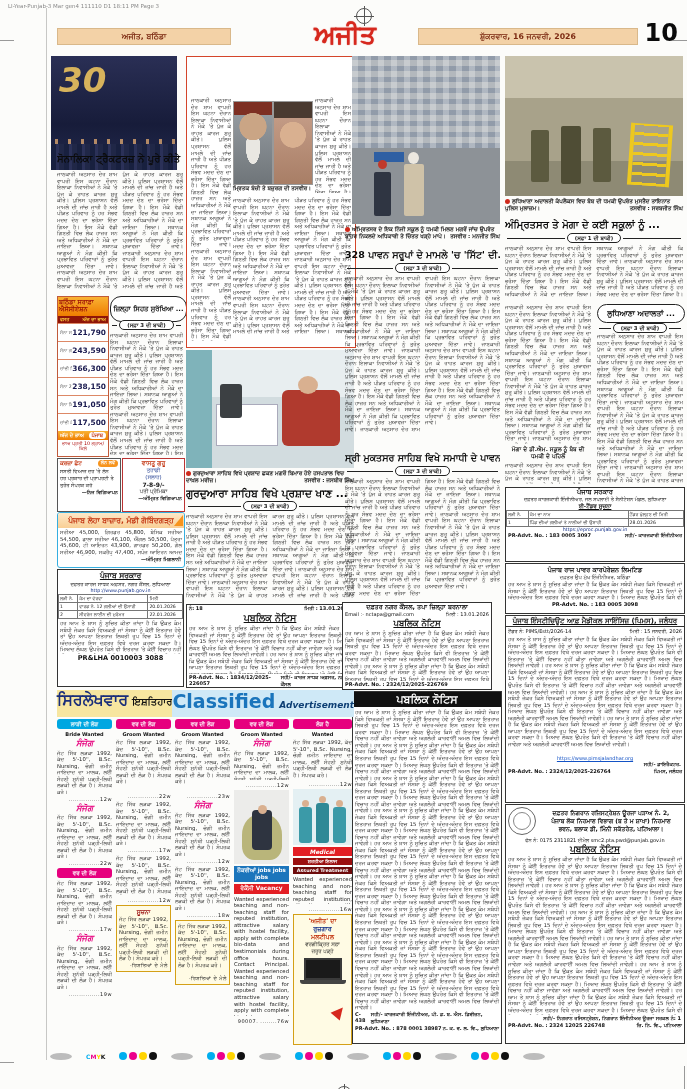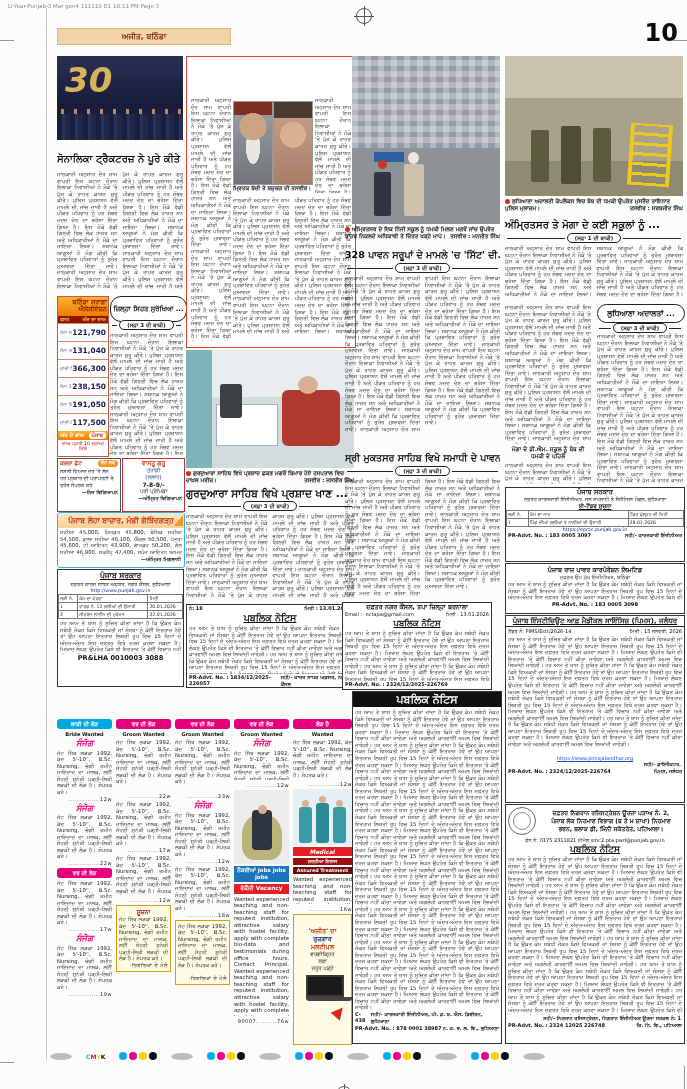--- a/index.html
+++ b/index.html
@@ -20,21 +20,21 @@
   .credit{font-weight:700;}
   .ph{overflow:hidden;position:absolute;}
   .fig{position:absolute;border-radius:2px;}
   .fig:before{content:"";display:block;width:7px;height:7px;border-radius:50%;margin:-8px auto 0;}
   
   .bar{background:#f3d2a7;border:1px solid #d9b88a;display:flex;align-items:center;justify-content:center;
        font-size:7.8px;font-weight:700;color:#7c2a12;}
   .masthead{font-size:25px;font-weight:700;color:#d6281e;text-shadow:0 0 1px #d6281e;}
   
   .srt{border:1px solid #c05a3a;background:#fff;font-family:"DejaVu Sans",sans-serif;}
-  .srt-h{background:linear-gradient(#f9b233,#ef7d00);color:#9c0f06;font-weight:700;font-size:6.4px;text-align:right;line-height:1.15;padding:2px 1px;}
+  .srt-h{background:linear-gradient(#f9b233,#ef7d00);color:#9c0f06;font-weight:700;font-size:6.4px;text-align:left;line-height:1.15;padding:2px 1px;}
   .srt-ch{background:#8f1408;color:#ffd23f;font-size:4.8px;font-weight:700;display:flex;justify-content:space-between;padding:1px 2px;}
   .srt-r{display:flex;align-items:center;border-top:1px solid #dd8866;height:17px;padding:0 2px;}
   .srt-r .lb{font-size:4.6px;color:#555;width:13px;overflow:hidden;white-space:nowrap;}
   .srt-r .vl{flex:1;text-align:right;font-size:7.4px;font-weight:700;color:#18184e;}
   .srt-f{background:linear-gradient(#f9b233,#ef7d00);display:flex;justify-content:space-between;align-items:center;font-size:5.2px;font-weight:700;color:#fff;padding:1px 2px;}
   .srt-f .tag{background:#fff;color:#c2330f;border-radius:5px;padding:0 3px;}
   .srt-n{font-size:4.8px;color:#a00;text-align:center;padding:1px 0;}
   
   .nbox{border:1px solid #333;background:#fff;}
   .ntitle{font-weight:700;text-align:center;text-decoration:underline;}
@@ -75,43 +75,47 @@
   <div class="abs reg" style="left:356px;top:8px;"></div>
   <div class="abs" style="left:46px;top:8px;width:1px;height:1052px;background:#c7c7c5;"></div>
   <div class="abs" style="left:0;top:40px;width:14px;height:1px;background:#999;"></div>
   <div class="abs" style="left:673px;top:40px;width:14px;height:1px;background:#999;"></div>
   <div class="abs" style="left:0;top:1062px;width:14px;height:1px;background:#999;"></div>
   <div class="abs" style="left:684px;top:1066px;width:1px;height:23px;background:#999;"></div>
 
   <div class="abs bar" style="left:57px;top:28px;width:172px;height:15px;">
       <span>ਅਜੀਤ, ਬਠਿੰਡਾ</span>
     </div>
+  <div class="abs ctr masthead" style="left:280px;top:20px;width:130px;height:26px;">ਅਜੀਤ</div>
+  <div class="abs bar" style="left:418px;top:28px;width:218px;height:15px;">
+      <span>ਸ਼ੁੱਕਰਵਾਰ, 16 ਜਨਵਰੀ, 2026</span>
+    </div>
   <div class="abs hl" style="left:638px;top:19px;width:40px;height:28px;font-size:24px;text-align:right;">10</div>
 
-  <div class="ph" style="left:57px;top:56px;width:126px;height:84px;background:linear-gradient(180deg,#2a2f55 0%,#171c3a 60%,#232a4e 100%);">
+  <div class="ph" style="left:51px;top:56px;width:126px;height:114px;background:linear-gradient(180deg,#2a2f55 0%,#171c3a 60%,#232a4e 100%);">
     <div class="abs" style="left:8px;top:4px;width:70px;height:46px;color:#d7b35c;font-size:34px;font-weight:700;font-style:italic;">30</div>
     <div class="abs heads" style="left:0;bottom:26px;width:126px;height:5px;"></div>
     <div class="abs crowd" style="left:0;bottom:0;width:126px;height:26px;"></div>
   </div>
   <div class="abs hl nw ctr" style="left:57px;top:153px;width:126px;height:15px;font-size:10px;">ਸੋਨਾਲਿਕਾ ਟ੍ਰੈਕਟਰਜ਼ ਨੇ ਪੂਰੇ ਕੀਤੇ 30 ਸਾਲ</div>
   <div class="abs b b2" style="left:57px;top:171px;width:126px;height:122px;">ਜਾਣਕਾਰੀ ਅਨੁਸਾਰ ਦੇਰ ਸ਼ਾਮ ਵਾਪਰੀ ਇਸ ਘਟਨਾ ਦੌਰਾਨ ਇਲਾਕਾ ਨਿਵਾਸੀਆਂ ਨੇ ਮੌਕੇ 'ਤੇ ਪੁੱਜ ਕੇ ਰਾਹਤ ਕਾਰਜ ਸ਼ੁਰੂ ਕੀਤੇ। ਪੁਲਿਸ ਪ੍ਰਸ਼ਾਸਨ ਵੱਲੋਂ ਮਾਮਲੇ ਦੀ ਜਾਂਚ ਜਾਰੀ ਹੈ ਅਤੇ ਪੀੜਤ ਪਰਿਵਾਰ ਨੂੰ ਹਰ ਸੰਭਵ ਮਦਦ ਦੇਣ ਦਾ ਭਰੋਸਾ ਦਿੱਤਾ ਗਿਆ ਹੈ। ਇਸ ਮੌਕੇ ਵੱਡੀ ਗਿਣਤੀ ਵਿਚ ਲੋਕ ਹਾਜ਼ਰ ਸਨ ਅਤੇ ਅਧਿਕਾਰੀਆਂ ਨੇ ਮੌਕੇ ਦਾ ਜਾਇਜ਼ਾ ਲਿਆ। ਸਥਾਨਕ ਆਗੂਆਂ ਨੇ ਮੰਗ ਕੀਤੀ ਕਿ ਪ੍ਰਭਾਵਿਤ ਪਰਿਵਾਰਾਂ ਨੂੰ ਤੁਰੰਤ ਮੁਆਵਜ਼ਾ ਦਿੱਤਾ ਜਾਵੇ। ਜਾਣਕਾਰੀ ਅਨੁਸਾਰ ਦੇਰ ਸ਼ਾਮ ਵਾਪਰੀ ਇਸ ਘਟਨਾ ਦੌਰਾਨ ਇਲਾਕਾ ਨਿਵਾਸੀਆਂ ਨੇ ਮੌਕੇ 'ਤੇ ਪੁੱਜ ਕੇ ਰਾਹਤ ਕਾਰਜ ਸ਼ੁਰੂ ਕੀਤੇ। ਪੁਲਿਸ ਪ੍ਰਸ਼ਾਸਨ ਵੱਲੋਂ ਮਾਮਲੇ ਦੀ ਜਾਂਚ ਜਾਰੀ ਹੈ ਅਤੇ ਪੀੜਤ ਪਰਿਵਾਰ ਨੂੰ ਹਰ ਸੰਭਵ ਮਦਦ ਦੇਣ ਦਾ ਭਰੋਸਾ ਦਿੱਤਾ ਗਿਆ ਹੈ। ਇਸ ਮੌਕੇ ਵੱਡੀ ਗਿਣਤੀ ਵਿਚ ਲੋਕ ਹਾਜ਼ਰ ਸਨ ਅਤੇ ਅਧਿਕਾਰੀਆਂ ਨੇ ਮੌਕੇ ਦਾ ਜਾਇਜ਼ਾ ਲਿਆ। ਸਥਾਨਕ ਆਗੂਆਂ ਨੇ ਮੰਗ ਕੀਤੀ ਕਿ ਪ੍ਰਭਾਵਿਤ ਪਰਿਵਾਰਾਂ ਨੂੰ ਤੁਰੰਤ ਮੁਆਵਜ਼ਾ ਦਿੱਤਾ ਜਾਵੇ। ਜਾਣਕਾਰੀ ਅਨੁਸਾਰ ਦੇਰ ਸ਼ਾਮ ਵਾਪਰੀ ਇਸ ਘਟਨਾ ਦੌਰਾਨ ਇਲਾਕਾ ਨਿਵਾਸੀਆਂ ਨੇ ਮੌਕੇ 'ਤੇ ਪੁੱਜ ਕੇ ਰਾਹਤ ਕਾਰਜ ਸ਼ੁਰੂ ਕੀਤੇ। ਪੁਲਿਸ ਪ੍ਰਸ਼ਾਸਨ ਵੱਲੋਂ ਮਾਮਲੇ ਦੀ ਜਾਂਚ ਜਾਰੀ ਹੈ ਅਤੇ ਪੀੜਤ ਪਰਿਵਾਰ ਨੂੰ ਹਰ ਸੰਭਵ ਮਦਦ ਦੇਣ ਦਾ ਭਰੋਸਾ ਦਿੱਤਾ ਗਿਆ ਹੈ। ਇਸ ਮੌਕੇ ਵੱਡੀ ਗਿਣਤੀ ਵਿਚ ਲੋਕ ਹਾਜ਼ਰ ਸਨ ਅਤੇ ਅਧਿਕਾਰੀਆਂ ਨੇ ਮੌਕੇ ਦਾ ਜਾਇਜ਼ਾ ਲਿਆ। ਸਥਾਨਕ ਆਗੂਆਂ ਨੇ ਮੰਗ ਕੀਤੀ ਕਿ ਪ੍ਰਭਾਵਿਤ ਪਰਿਵਾਰਾਂ ਨੂੰ ਤੁਰੰਤ ਮੁਆਵਜ਼ਾ ਦਿੱਤਾ ਜਾਵੇ। </div>
 
   <div class="abs srt" style="left:57px;top:296px;width:50px;height:159px;">
     <div class="srt-h"><span>ਬਠਿੰਡਾ ਸਰਾਫ਼ਾ</span><br><span>ਐਸੋਸੀਏਸ਼ਨ</span></div>
     <div class="srt-ch">
         <span>ਵਸਤ</span>
         <span>ਅੱਜ ਦਾ ਭਾਅ</span>
       </div>
     <div class="srt-r">
         <span class="lb">ਸੋਨਾ ਸਟੈਂਡਰਡ</span>
         <span class="vl">121,790</span>
       </div>
     <div class="srt-r">
         <span class="lb">ਸੋਨਾ ਗਹਿਣਾ</span>
-        <span class="vl">131,040</span>
+        <span class="vl">243,590</span>
       </div>
     <div class="srt-r">
         <span class="lb">ਚਾਂਦੀ ਸਿੱਲ</span>
         <span class="vl">366,300</span>
       </div>
     <div class="srt-r">
         <span class="lb">ਸੋਨਾ 22 ਕੈਰਟ</span>
         <span class="vl">238,150</span>
       </div>
     <div class="srt-r">
@@ -367,20 +371,30 @@
     <div class="ctr" style="font-size:5px;">ਫੋਨ ਨੰ: 0175 2311821 ਈਮੇਲ smc2.pta.pwd@punjab.gov.in</div>
     <div class="ntitle" style="font-size:9px;">ਪਬਲਿਕ ਨੋਟਿਸ</div>
     <div class="b" style="padding:1px 2px;height:158px;">ਹਰ ਆਮ ਤੇ ਖ਼ਾਸ ਨੂੰ ਸੂਚਿਤ ਕੀਤਾ ਜਾਂਦਾ ਹੈ ਕਿ ਉਕਤ ਕੰਮ ਸਬੰਧੀ ਜੇਕਰ ਕਿਸੇ ਵਿਅਕਤੀ ਜਾਂ ਸੰਸਥਾ ਨੂੰ ਕੋਈ ਇਤਰਾਜ਼ ਹੋਵੇ ਤਾਂ ਉਹ ਆਪਣਾ ਇਤਰਾਜ਼ ਲਿਖਤੀ ਰੂਪ ਵਿਚ 15 ਦਿਨਾਂ ਦੇ ਅੰਦਰ-ਅੰਦਰ ਇਸ ਦਫ਼ਤਰ ਵਿਖੇ ਦਰਜ ਕਰਵਾ ਸਕਦਾ ਹੈ। ਮਿਆਦ ਲੰਘਣ ਉਪਰੰਤ ਕਿਸੇ ਵੀ ਇਤਰਾਜ਼ 'ਤੇ ਕੋਈ ਵਿਚਾਰ ਨਹੀਂ ਕੀਤਾ ਜਾਵੇਗਾ ਅਤੇ ਅਗਲੇਰੀ ਕਾਰਵਾਈ ਅਮਲ ਵਿਚ ਲਿਆਂਦੀ ਜਾਵੇਗੀ। ਹਰ ਆਮ ਤੇ ਖ਼ਾਸ ਨੂੰ ਸੂਚਿਤ ਕੀਤਾ ਜਾਂਦਾ ਹੈ ਕਿ ਉਕਤ ਕੰਮ ਸਬੰਧੀ ਜੇਕਰ ਕਿਸੇ ਵਿਅਕਤੀ ਜਾਂ ਸੰਸਥਾ ਨੂੰ ਕੋਈ ਇਤਰਾਜ਼ ਹੋਵੇ ਤਾਂ ਉਹ ਆਪਣਾ ਇਤਰਾਜ਼ ਲਿਖਤੀ ਰੂਪ ਵਿਚ 15 ਦਿਨਾਂ ਦੇ ਅੰਦਰ-ਅੰਦਰ ਇਸ ਦਫ਼ਤਰ ਵਿਖੇ ਦਰਜ ਕਰਵਾ ਸਕਦਾ ਹੈ। ਮਿਆਦ ਲੰਘਣ ਉਪਰੰਤ ਕਿਸੇ ਵੀ ਇਤਰਾਜ਼ 'ਤੇ ਕੋਈ ਵਿਚਾਰ ਨਹੀਂ ਕੀਤਾ ਜਾਵੇਗਾ ਅਤੇ ਅਗਲੇਰੀ ਕਾਰਵਾਈ ਅਮਲ ਵਿਚ ਲਿਆਂਦੀ ਜਾਵੇਗੀ। ਹਰ ਆਮ ਤੇ ਖ਼ਾਸ ਨੂੰ ਸੂਚਿਤ ਕੀਤਾ ਜਾਂਦਾ ਹੈ ਕਿ ਉਕਤ ਕੰਮ ਸਬੰਧੀ ਜੇਕਰ ਕਿਸੇ ਵਿਅਕਤੀ ਜਾਂ ਸੰਸਥਾ ਨੂੰ ਕੋਈ ਇਤਰਾਜ਼ ਹੋਵੇ ਤਾਂ ਉਹ ਆਪਣਾ ਇਤਰਾਜ਼ ਲਿਖਤੀ ਰੂਪ ਵਿਚ 15 ਦਿਨਾਂ ਦੇ ਅੰਦਰ-ਅੰਦਰ ਇਸ ਦਫ਼ਤਰ ਵਿਖੇ ਦਰਜ ਕਰਵਾ ਸਕਦਾ ਹੈ। ਮਿਆਦ ਲੰਘਣ ਉਪਰੰਤ ਕਿਸੇ ਵੀ ਇਤਰਾਜ਼ 'ਤੇ ਕੋਈ ਵਿਚਾਰ ਨਹੀਂ ਕੀਤਾ ਜਾਵੇਗਾ ਅਤੇ ਅਗਲੇਰੀ ਕਾਰਵਾਈ ਅਮਲ ਵਿਚ ਲਿਆਂਦੀ ਜਾਵੇਗੀ। ਹਰ ਆਮ ਤੇ ਖ਼ਾਸ ਨੂੰ ਸੂਚਿਤ ਕੀਤਾ ਜਾਂਦਾ ਹੈ ਕਿ ਉਕਤ ਕੰਮ ਸਬੰਧੀ ਜੇਕਰ ਕਿਸੇ ਵਿਅਕਤੀ ਜਾਂ ਸੰਸਥਾ ਨੂੰ ਕੋਈ ਇਤਰਾਜ਼ ਹੋਵੇ ਤਾਂ ਉਹ ਆਪਣਾ ਇਤਰਾਜ਼ ਲਿਖਤੀ ਰੂਪ ਵਿਚ 15 ਦਿਨਾਂ ਦੇ ਅੰਦਰ-ਅੰਦਰ ਇਸ ਦਫ਼ਤਰ ਵਿਖੇ ਦਰਜ ਕਰਵਾ ਸਕਦਾ ਹੈ। ਮਿਆਦ ਲੰਘਣ ਉਪਰੰਤ ਕਿਸੇ ਵੀ ਇਤਰਾਜ਼ 'ਤੇ ਕੋਈ ਵਿਚਾਰ ਨਹੀਂ ਕੀਤਾ ਜਾਵੇਗਾ ਅਤੇ ਅਗਲੇਰੀ ਕਾਰਵਾਈ ਅਮਲ ਵਿਚ ਲਿਆਂਦੀ ਜਾਵੇਗੀ। ਹਰ ਆਮ ਤੇ ਖ਼ਾਸ ਨੂੰ ਸੂਚਿਤ ਕੀਤਾ ਜਾਂਦਾ ਹੈ ਕਿ ਉਕਤ ਕੰਮ ਸਬੰਧੀ ਜੇਕਰ ਕਿਸੇ ਵਿਅਕਤੀ ਜਾਂ ਸੰਸਥਾ ਨੂੰ ਕੋਈ ਇਤਰਾਜ਼ ਹੋਵੇ ਤਾਂ ਉਹ ਆਪਣਾ ਇਤਰਾਜ਼ ਲਿਖਤੀ ਰੂਪ ਵਿਚ 15 ਦਿਨਾਂ ਦੇ ਅੰਦਰ-ਅੰਦਰ ਇਸ ਦਫ਼ਤਰ ਵਿਖੇ ਦਰਜ ਕਰਵਾ ਸਕਦਾ ਹੈ। ਮਿਆਦ ਲੰਘਣ ਉਪਰੰਤ ਕਿਸੇ ਵੀ ਇਤਰਾਜ਼ 'ਤੇ ਕੋਈ ਵਿਚਾਰ ਨਹੀਂ ਕੀਤਾ ਜਾਵੇਗਾ ਅਤੇ ਅਗਲੇਰੀ ਕਾਰਵਾਈ ਅਮਲ ਵਿਚ ਲਿਆਂਦੀ ਜਾਵੇਗੀ। ਹਰ ਆਮ ਤੇ ਖ਼ਾਸ ਨੂੰ ਸੂਚਿਤ ਕੀਤਾ ਜਾਂਦਾ ਹੈ ਕਿ ਉਕਤ ਕੰਮ ਸਬੰਧੀ ਜੇਕਰ ਕਿਸੇ ਵਿਅਕਤੀ ਜਾਂ ਸੰਸਥਾ ਨੂੰ ਕੋਈ ਇਤਰਾਜ਼ ਹੋਵੇ ਤਾਂ ਉਹ ਆਪਣਾ ਇਤਰਾਜ਼ ਲਿਖਤੀ ਰੂਪ ਵਿਚ 15 ਦਿਨਾਂ ਦੇ ਅੰਦਰ-ਅੰਦਰ ਇਸ ਦਫ਼ਤਰ ਵਿਖੇ ਦਰਜ ਕਰਵਾ ਸਕਦਾ ਹੈ। ਮਿਆਦ ਲੰਘਣ ਉਪਰੰਤ ਕਿਸੇ ਵੀ ਇਤਰਾਜ਼ 'ਤੇ ਕੋਈ ਵਿਚਾਰ ਨਹੀਂ ਕੀਤਾ ਜਾਵੇਗਾ ਅਤੇ ਅਗਲੇਰੀ ਕਾਰਵਾਈ ਅਮਲ ਵਿਚ ਲਿਆਂਦੀ ਜਾਵੇਗੀ। </div>
     <div style="font-size:5px;font-weight:700;text-align:right;padding-right:3px;"><span>ਸਹੀ/- ਨਿਗਰਾਨ ਰਜਿਸਟ੍ਰੇਸ਼ਨ,</span> <span>ਨਿਗਰਾਨ ਇੰਜੀਨੀਅਰ ਊਰਜਾ ਸਰਕਲ ਨੰ: 1</span></div>
     <div class="nrow">
         <span>PR-Advt. No. : 2324 12025 226748</span>
         <span>ਜ਼ਿ. ਨਿ. ਵਿ., ਪਟਿਆਲਾ</span>
       </div>
   </div>
 
+  <div class="abs" style="left:57px;top:690px;width:295px;height:27px;display:flex;">
+    <div class="cband-pa" style="width:140px;">
+      <span style="font-size:16px;font-weight:700;color:#1a2e7a;">ਸਿਰਲੇਖਵਾਰ</span>
+      <span style="font-size:10px;font-weight:700;color:#111;">ਇਸ਼ਤਿਹਾਰ</span>
+    </div>
+    <div class="cband-en" style="flex:1;">
+      <span style="font-size:19px;font-weight:700;color:#1b75bc;">Classified</span>
+      <span style="font-size:9px;font-weight:700;font-style:italic;color:#0e3f74;">Advertisement</span>
+    </div>
+  </div>
 
   <div class="ccol" style="left:57px;">
     <div class="chdr cyan">ਲਾੜੀ ਦੀ ਲੋੜ</div>
     <div class="chen">Bride Wanted</div>
     <div class="slogo">ਸੰਜੋਗ</div>
     <div class="b" style="height:44px;">ਜੱਟ ਸਿੱਖ ਲੜਕਾ 1992, ਕੱਦ 5'-10'', B.Sc. Nursing, ਚੰਗੀ ਜ਼ਮੀਨ ਜਾਇਦਾਦ ਦਾ ਮਾਲਕ, ਲਈ ਸੋਹਣੀ ਸੁਨੱਖੀ ਪੜ੍ਹੀ-ਲਿਖੀ ਲੜਕੀ ਦੀ ਲੋੜ ਹੈ। ਸੰਪਰਕ ਕਰੋ। </div>
     <div class="ref">...............12w</div>
     <div class="slogo">ਸੰਜੋਗ</div>
     <div class="b" style="height:44px;">ਜੱਟ ਸਿੱਖ ਲੜਕਾ 1992, ਕੱਦ 5'-10'', B.Sc. Nursing, ਚੰਗੀ ਜ਼ਮੀਨ ਜਾਇਦਾਦ ਦਾ ਮਾਲਕ, ਲਈ ਸੋਹਣੀ ਸੁਨੱਖੀ ਪੜ੍ਹੀ-ਲਿਖੀ ਲੜਕੀ ਦੀ ਲੋੜ ਹੈ। ਸੰਪਰਕ ਕਰੋ। </div>
     <div class="ref">...............22w</div>
@@ -452,21 +466,21 @@
       <div style="position:absolute;left:40px;bottom:2px;width:13px;height:36px;background:#3b9aa8;border-radius:3px;"></div>
       <div style="position:absolute;left:9px;bottom:38px;width:7px;height:7px;background:#d9b090;border-radius:50%;"></div>
       <div style="position:absolute;left:26px;bottom:42px;width:7px;height:7px;background:#d9b090;border-radius:50%;"></div>
       <div style="position:absolute;left:43px;bottom:38px;width:7px;height:7px;background:#d9b090;border-radius:50%;"></div>
     </div>
     <div class="redbar" style="font-style:italic;">Medical</div>
     <div class="dredbar">ਸ਼ਰਤੀਆ ਇਲਾਜ</div>
     <div class="dredbar" style="background:#6e0b0b;">Assured Treatment</div>
     <div class="b" style="height:28px;">Wanted experienced teaching and non-teaching staff for reputed institution, attractive salary with hostel facility, apply with complete bio-data and testimonials during office hours. Contact Principal. </div>
     <div class="ref">...............16w</div>
-    <div class="ybox" style="position:relative;flex:1;padding:12px;">
+    <div class="ybox" style="position:relative;flex:1;padding:2px;">
       <div class="ctr hl" style="font-size:6.4px;color:#c2330f;">'ਅਜੀਤ' ਦਾ</div>
       <div class="ctr hl" style="font-size:6.4px;color:#13318a;">ਰੁਜ਼ਗਾਰ</div>
       <div class="ctr hl" style="font-size:6.4px;color:#c2330f;">ਮਲਟੀਪਲ</div>
       <div class="ctr" style="font-size:5.4px;">ਵਰਗੀਕ੍ਰਿਤ ਸਫ਼ਾ</div>
       <div class="ctr" style="font-size:5.4px;">ਜ਼ਰੂਰ ਪੜ੍ਹੋ</div>
       <div style="width:34px;height:18px;background:#1a1a1a;border:2px solid #3a3a3a;margin:3px auto 0;"></div>
       <div style="width:46px;height:4px;background:#444;margin:0 auto;border-radius:0 0 3px 3px;"></div>
       <div style="position:absolute;right:6px;bottom:26px;width:0;height:0;border-left:6px solid transparent;border-right:6px solid transparent;border-bottom:12px solid #d6281e;transform:rotate(40deg);"></div>
     </div>
   </div>

